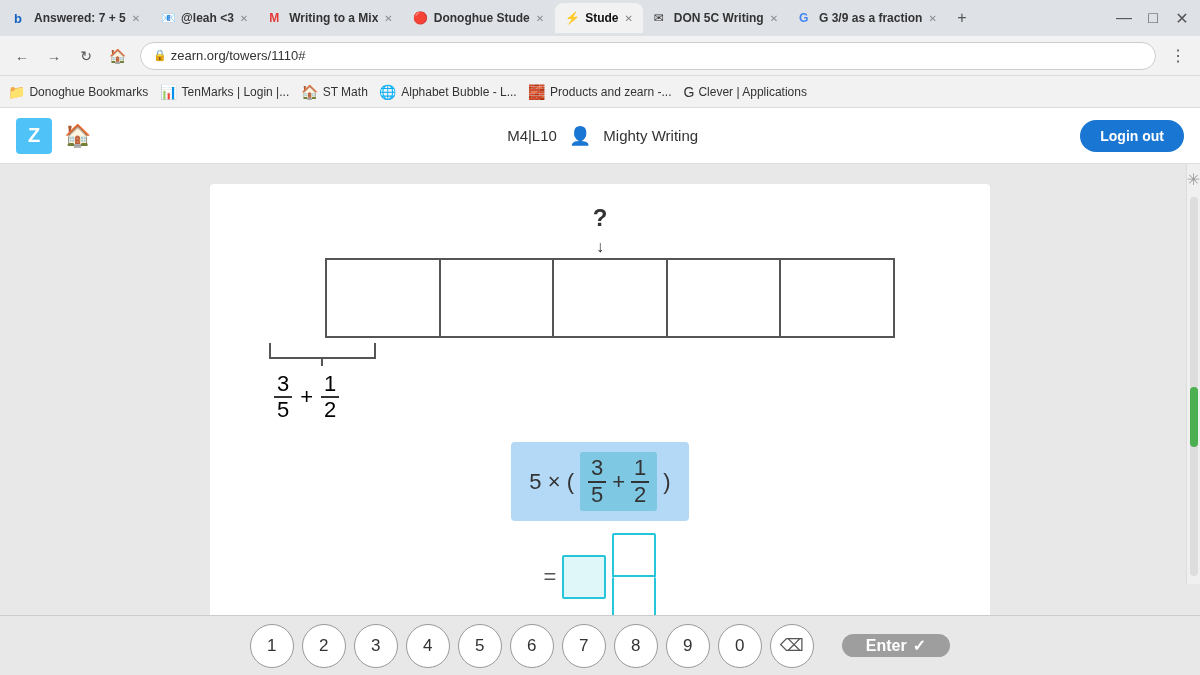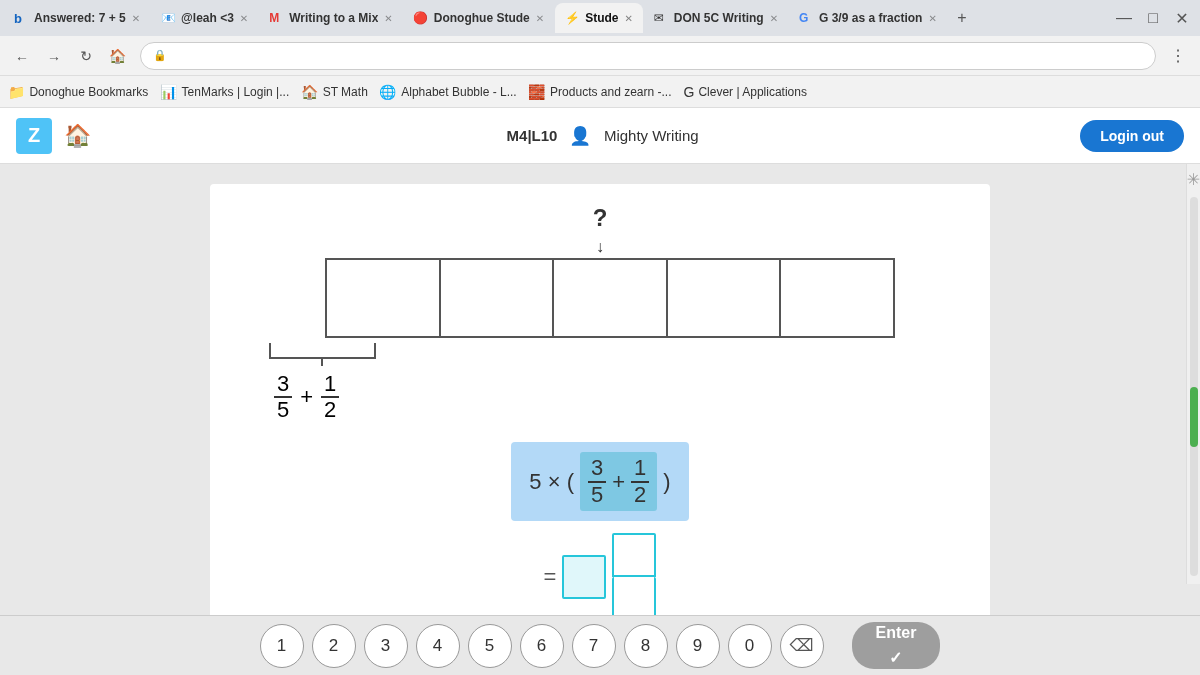--- a/index.html
+++ b/index.html
@@ -22,21 +22,21 @@
     .bookmarks-bar { display: flex; align-items: center; height: 32px; background: #f2f2f2; padding: 0 8px; gap: 12px; border-bottom: 1px solid #ddd; font-size: 12px; color: #333; overflow: hidden; }
     .bookmark-item { display: flex; align-items: center; gap: 4px; cursor: pointer; white-space: nowrap; }
     .bm-icon { font-size: 14px; }
 
     
     .app-header { display: flex; align-items: center; height: 56px; background: white; border-bottom: 1px solid #ddd; padding: 0 16px; }
     .app-logo { display: flex; align-items: center; gap: 8px; margin-right: 20px; }
     .logo-z { width: 36px; height: 36px; background: #4fc3f7; border-radius: 4px; display: flex; align-items: center; justify-content: center; color: white; font-size: 20px; font-weight: bold; }
     .logo-house { width: 36px; height: 36px; display: flex; align-items: center; justify-content: center; font-size: 22px; }
     .header-title { flex: 1; display: flex; align-items: center; justify-content: center; gap: 12px; font-size: 15px; color: #333; }
-    .header-lesson { font-weight: bold; margin-left: 9px; }
+    .header-lesson { font-weight: normal; margin-left: 9px; }
     .header-person-icon { font-size: 18px; color: #f57c00; }
     .sign-out-btn { background: #1976d2; color: white; border: none; border-radius: 20px; padding: 8px 20px; font-size: 14px; font-weight: bold; cursor: pointer; }
 
     
     .main-content { background: #e8e8e8; height: calc(675px - 36px - 40px - 32px - 56px - 60px); display: flex; justify-content: center; align-items: flex-start; padding-top: 20px; position: relative; overflow: hidden; }
 
     .problem-area { background: white; width: 780px; min-height: 420px; border-radius: 4px; padding: 20px 30px 30px; position: relative; }
 
     
     .question-mark { text-align: center; font-size: 24px; font-weight: bold; color: #333; margin-bottom: 6px; }
@@ -62,21 +62,21 @@
     
     .scrollbar-area { position: absolute; right: 0; top: 0; width: 14px; height: 420px; background: #f0f0f0; border-left: 1px solid #ddd; display: flex; flex-direction: column; align-items: center; }
     .scroll-star { font-size: 16px; color: #999; margin-top: 6px; }
     .scroll-track { flex: 1; width: 8px; background: #ddd; border-radius: 4px; margin: 8px 0; position: relative; }
     .scroll-thumb { width: 8px; height: 60px; background: #4CAF50; border-radius: 4px; position: absolute; top: 50%; }
 
     
     .numpad { display: flex; align-items: center; justify-content: center; gap: 8px; height: 60px; background: #e8e8e8; border-top: 1px solid #ccc; }
     .num-btn { width: 44px; height: 44px; border-radius: 50%; border: 1.5px solid #999; background: white; font-size: 17px; color: #333; cursor: pointer; display: flex; align-items: center; justify-content: center; }
     .backspace-btn { width: 44px; height: 44px; border-radius: 50%; border: 1.5px solid #999; background: white; font-size: 17px; color: #555; cursor: pointer; display: flex; align-items: center; justify-content: center; }
-    .enter-btn { background: #9e9e9e; color: white; border: none; border-radius: 22px; padding: 2px 24px; font-size: 16px; font-weight: bold; cursor: pointer; display: flex; align-items: center; gap: 6px; margin-left: 20px; flex-direction: column; }
+    .enter-btn { background: #9e9e9e; color: white; border: none; border-radius: 22px; padding: 2px 24px; font-size: 16px; font-weight: bold; cursor: pointer; display: flex; align-items: center; gap: 6px; margin-left: 20px; }
 
     .big-fraction { display: inline-flex; flex-direction: column; align-items: center; font-size: 22px; line-height: 1.1; }
     .big-frac-num { border-bottom: 2.5px solid #333; padding: 0 3px; font-size: 22px; }
     .big-frac-den { padding: 0 3px; font-size: 22px; }
   </style>
 </head>
 <body>
 
 <div class="tab-bar">
   <div class="tab">
@@ -121,20 +121,21 @@
   <div class="nav-more">✕</div>
 </div>
 
 <div class="nav-bar">
   <button class="nav-btn">←</button>
   <button class="nav-btn">→</button>
   <button class="nav-btn">↻</button>
   <button class="nav-btn">🏠</button>
   <div class="address-bar">
     <span class="address-lock">🔒</span>
+    <span class="address-text">zearn.org/towers/1110#</span>
   </div>
   <div class="nav-more">⋮</div>
 </div>
 
 <div class="bookmarks-bar">
   <div class="bookmark-item">
     <span class="bm-icon">📁</span>
     <span>Donoghue Bookmarks</span>
   </div>
   <div class="bookmark-item">

